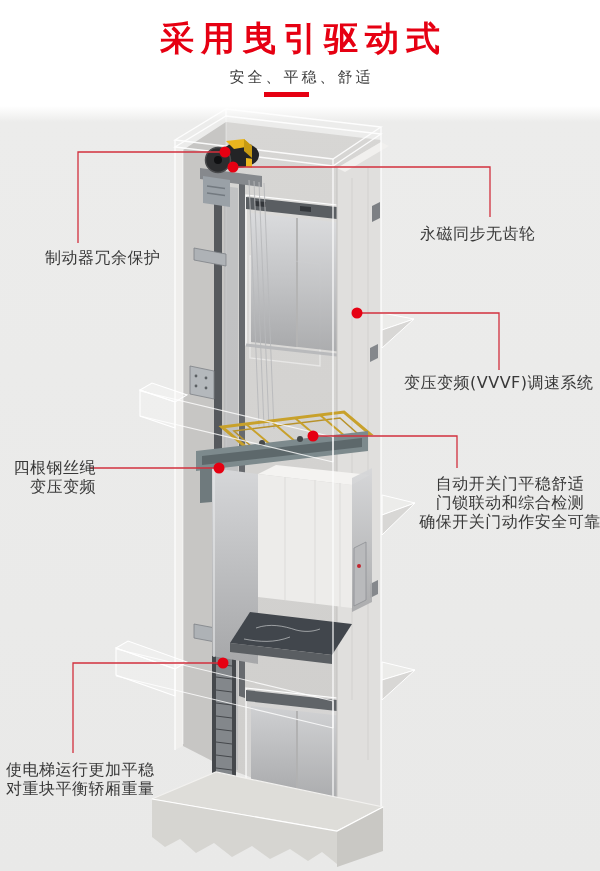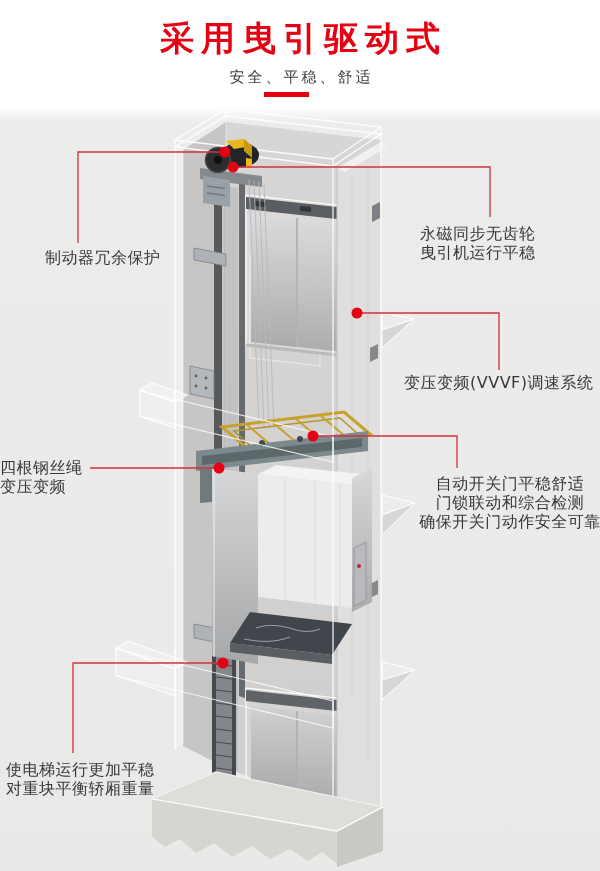--- a/index.html
+++ b/index.html
@@ -17,21 +17,21 @@
     margin-top:11px;font-size:15px;font-weight:400;color:#3d3d3d;letter-spacing:3px;text-indent:3px;
   }
   .red-bar{position:absolute;left:264px;top:92px;width:45px;height:5px;background:#e60012;}
   .art{position:absolute;left:0;top:0;width:600px;height:871px;}
   .callout-label{
     position:absolute;font-size:16px;line-height:19px;color:#383838;
     letter-spacing:0.5px;white-space:nowrap;
   }
   .callout-label span{display:block;}
   .c-left1{left:25px;top:248px;text-align:left;margin-left:20px;}
-  .c-left2{left:0px;top:458px;width:96px;text-align:left;}
+  .c-left2{left:0px;top:458px;width:96px;text-align:right;}
   .c-left3{left:6px;top:760px;width:148px;text-align:center;}
   .c-right1{left:420px;top:224px;width:160px;text-align:left;}
   .c-right2{left:404px;top:373px;width:192px;text-align:left;}
   .c-right3{left:415px;top:474px;width:190px;text-align:center;}
 </style>
 </head>
 <body>
 
 <div class="stage">
 
@@ -222,21 +222,20 @@
       <circle cx="223" cy="663" r="5.5"></circle>
     </g>
   </svg>
 
   <div class="callout-label c-left1">
     <span>制动器冗余保护</span>
   </div>
 
   <div class="callout-label c-right1">
     <span>永磁同步无齿轮</span>
-    <span>曳引机运行平稳</span>
   </div>
 
   <div class="callout-label c-right2">
     <span>变压变频(VVVF)调速系统</span>
   </div>
 
   <div class="callout-label c-left2">
     <span>四根钢丝绳</span>
     <span>变压变频</span>
   </div>

